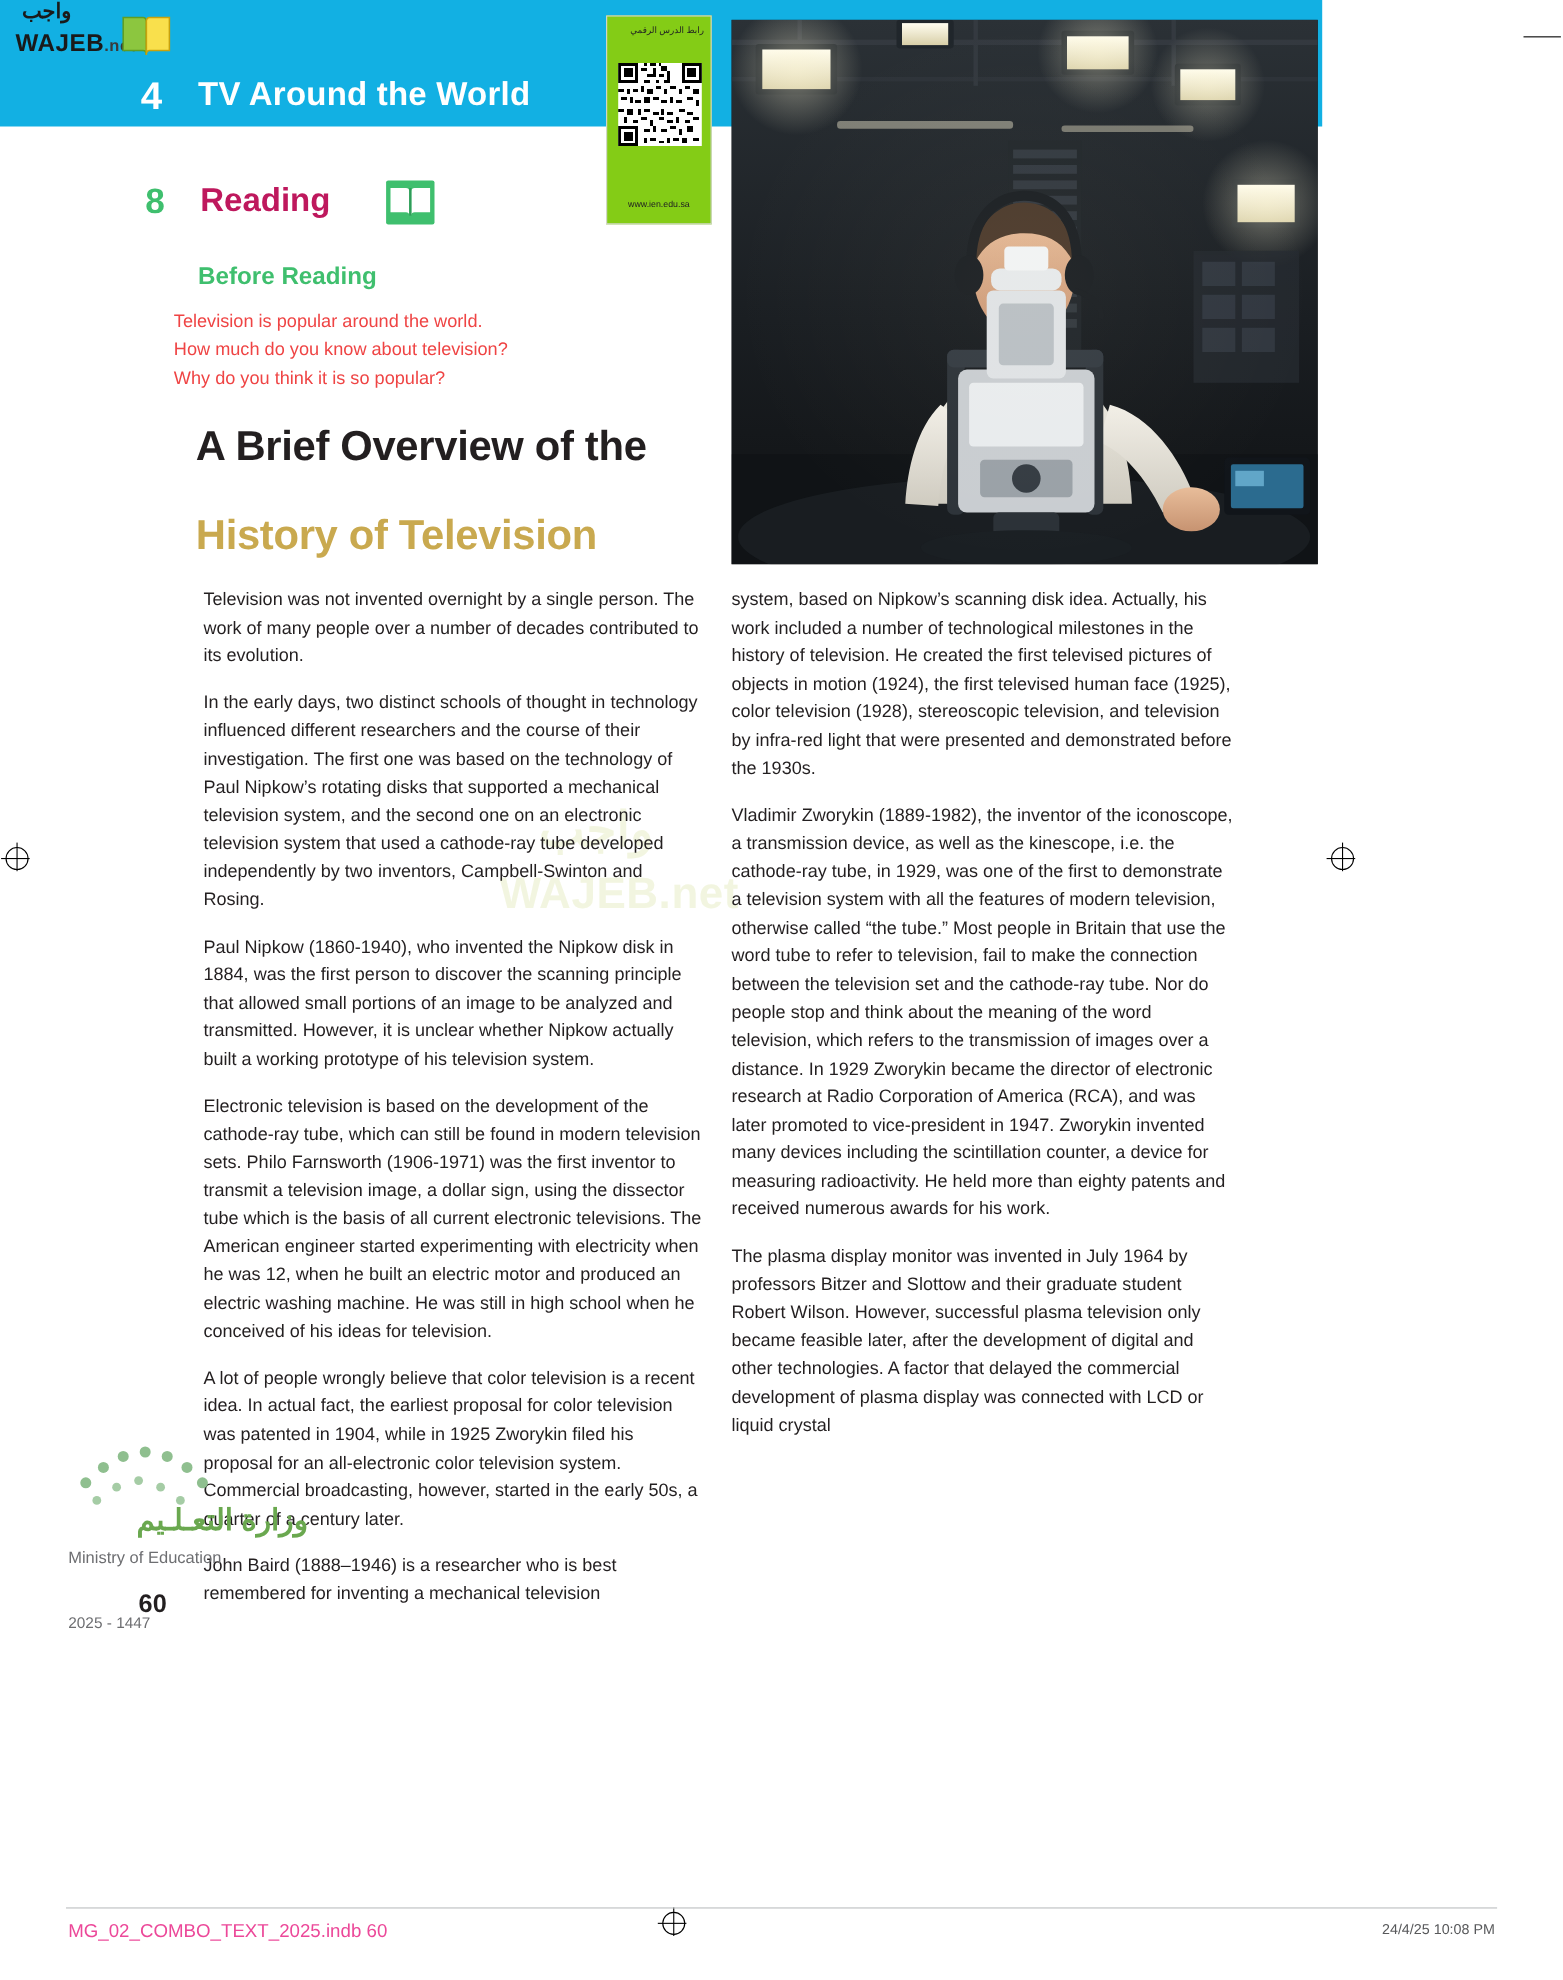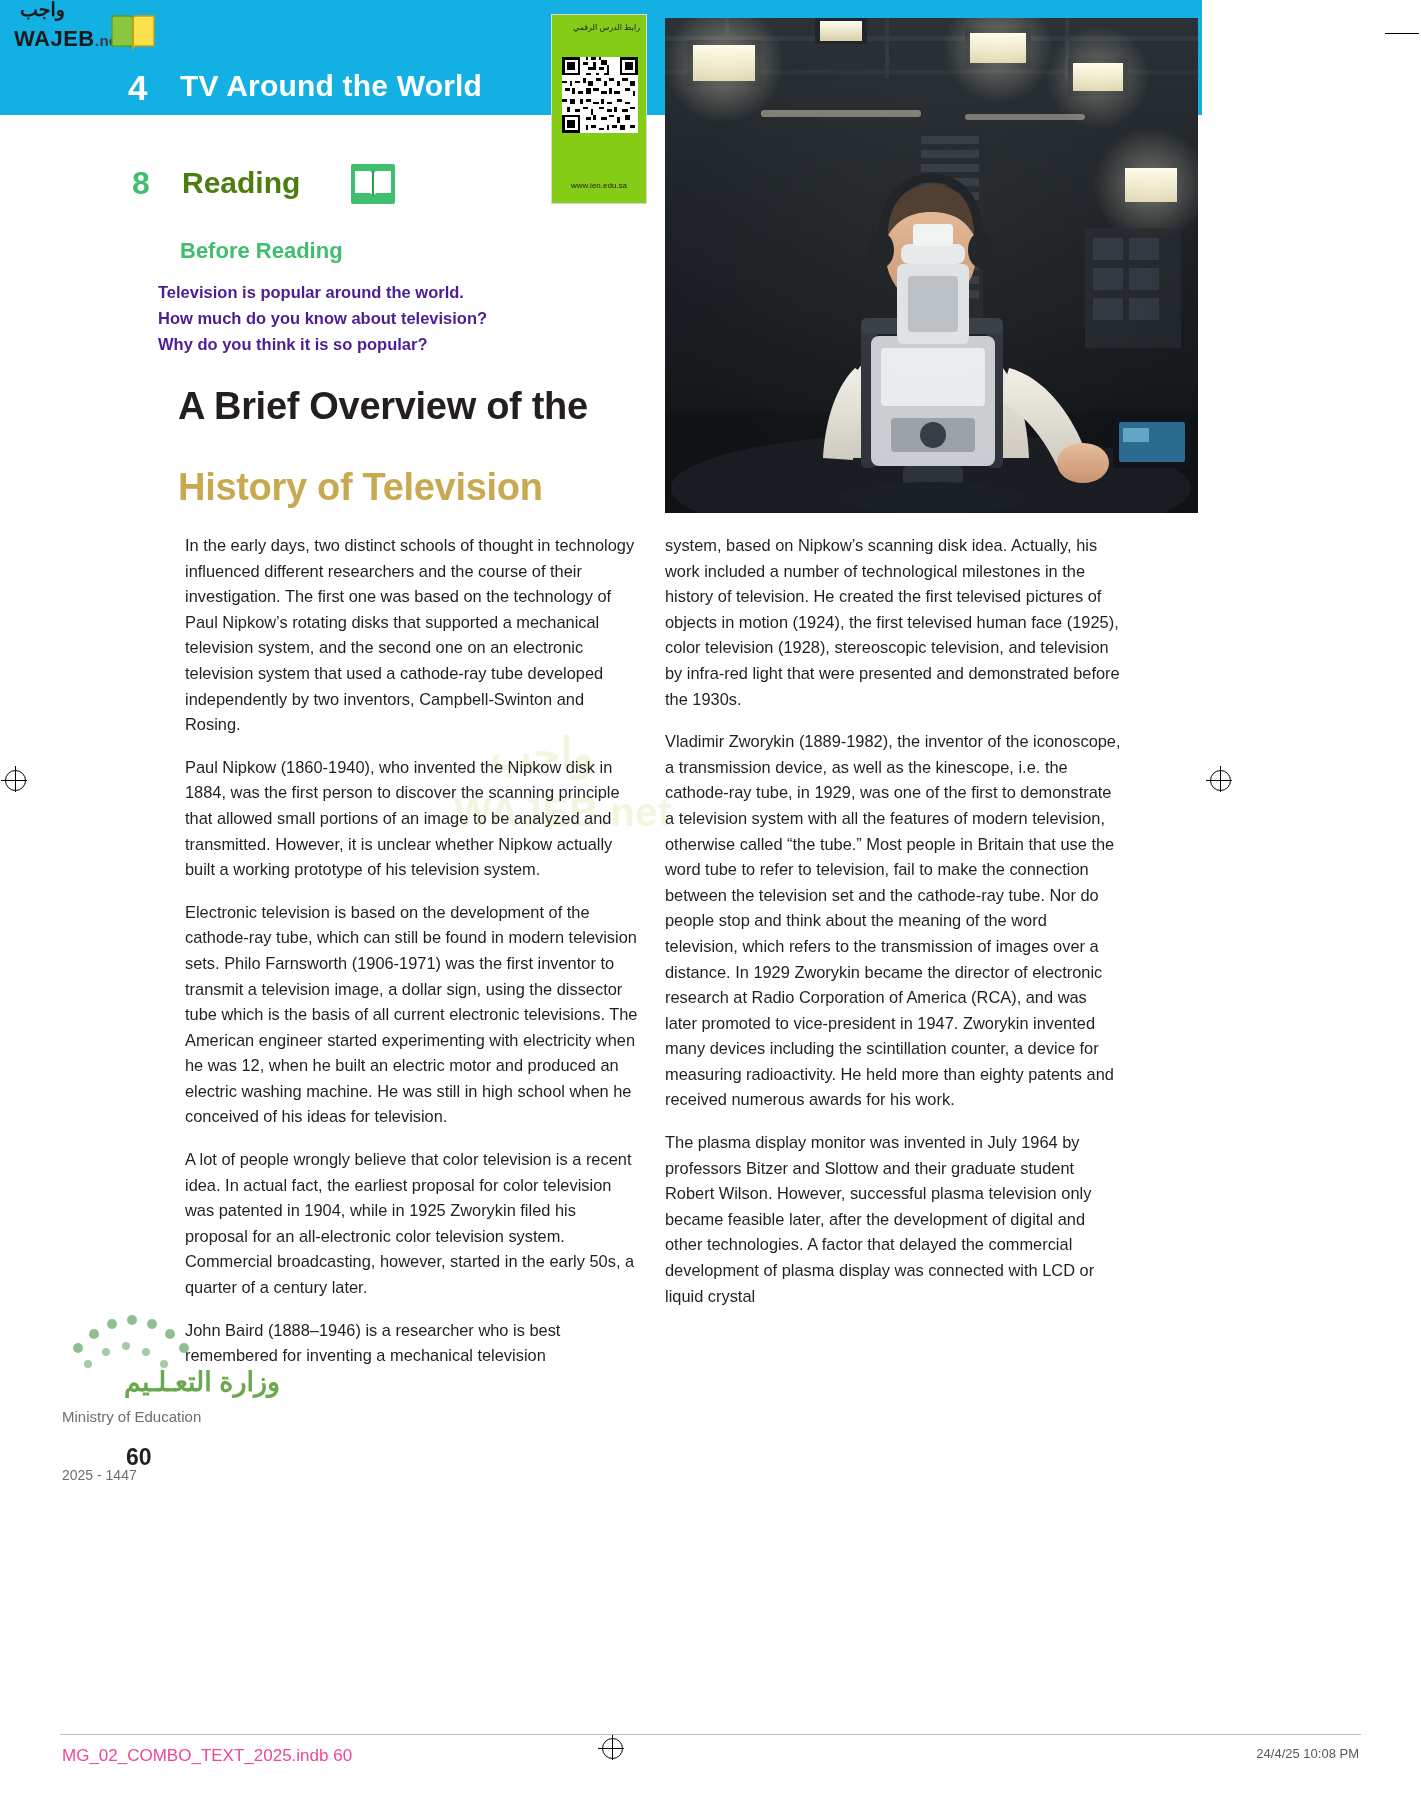--- a/index.html
+++ b/index.html
@@ -135,21 +135,21 @@
     font-size: 32px;
     font-weight: bold;
     color: #3fbf6e;
     line-height: 1;
   }
   .sec-title {
     position: absolute;
     left: 182px; top: 168px;
     font-size: 30px;
     font-weight: bold;
-    color: #4d7c0f;
+    color: #be185d;
     line-height: 1;
   }
   .book-icon {
     position: absolute;
     left: 350px; top: 163px;
     width: 46px; height: 42px;
   }
 
   .before-reading {
     position: absolute;
@@ -158,22 +158,21 @@
     font-weight: bold;
     color: #3fbf6e;
   }
 
   .intro-q {
     position: absolute;
     left: 158px; top: 279px;
     width: 420px;
     font-size: 16.5px;
     line-height: 26px;
-    color: #4c1d95;
-    font-weight: bold;
+    color: #ef4444;
   }
 
   
   .art-title-1 {
     position: absolute;
     left: 178px; top: 385px;
     font-size: 38px;
     font-weight: bold;
     color: #231f20;
     letter-spacing: -0.3px;
@@ -578,20 +577,21 @@
       <rect width="533" height="495" fill="url(#glow)" opacity="0.05"></rect>
     </svg>
   </div>
 
   <div class="watermark">
     <div class="wm-ar">واجب</div>
     <div class="wm-en">WAJEB.net</div>
   </div>
 
   <div class="col col-left">
+    <p>Television was not invented overnight by a single person. The work of many people over a number of decades contributed to its evolution.</p>
     <p>In the early days, two distinct schools of thought in technology influenced different researchers and the course of their investigation. The first one was based on the technology of Paul Nipkow’s rotating disks that supported a mechanical television system, and the second one on an electronic television system that used a cathode-ray tube developed independently by two inventors, Campbell-Swinton and Rosing.</p>
     <p>Paul Nipkow (1860-1940), who invented the Nipkow disk in 1884, was the first person to discover the scanning principle that allowed small portions of an image to be analyzed and transmitted. However, it is unclear whether Nipkow actually built a working prototype of his television system.</p>
     <p>Electronic television is based on the development of the cathode-ray tube, which can still be found in modern television sets. Philo Farnsworth (1906-1971) was the first inventor to transmit a television image, a dollar sign, using the dissector tube which is the basis of all current electronic televisions. The American engineer started experimenting with electricity when he was 12, when he built an electric motor and produced an electric washing machine. He was still in high school when he conceived of his ideas for television.</p>
     <p>A lot of people wrongly believe that color television is a recent idea. In actual fact, the earliest proposal for color television was patented in 1904, while in 1925 Zworykin filed his proposal for an all-electronic color television system. Commercial broadcasting, however, started in the early 50s, a quarter of a century later.</p>
     <p>John Baird (1888–1946) is a researcher who is best remembered for inventing a mechanical television</p>
   </div>
 
   <div class="col col-right">
     <p>system, based on Nipkow’s scanning disk idea. Actually, his work included a number of technological milestones in the history of television. He created the first televised pictures of objects in motion (1924), the first televised human face (1925), color television (1928), stereoscopic television, and television by infra-red light that were presented and demonstrated before the 1930s.</p>
     <p>Vladimir Zworykin (1889-1982), the inventor of the iconoscope, a transmission device, as well as the kinescope, i.e. the cathode-ray tube, in 1929, was one of the first to demonstrate a television system with all the features of modern television, otherwise called “the tube.” Most people in Britain that use the word tube to refer to television, fail to make the connection between the television set and the cathode-ray tube. Nor do people stop and think about the meaning of the word television, which refers to the transmission of images over a distance. In 1929 Zworykin became the director of electronic research at Radio Corporation of America (RCA), and was later promoted to vice-president in 1947. Zworykin invented many devices including the scintillation counter, a device for measuring radioactivity. He held more than eighty patents and received numerous awards for his work.</p>

